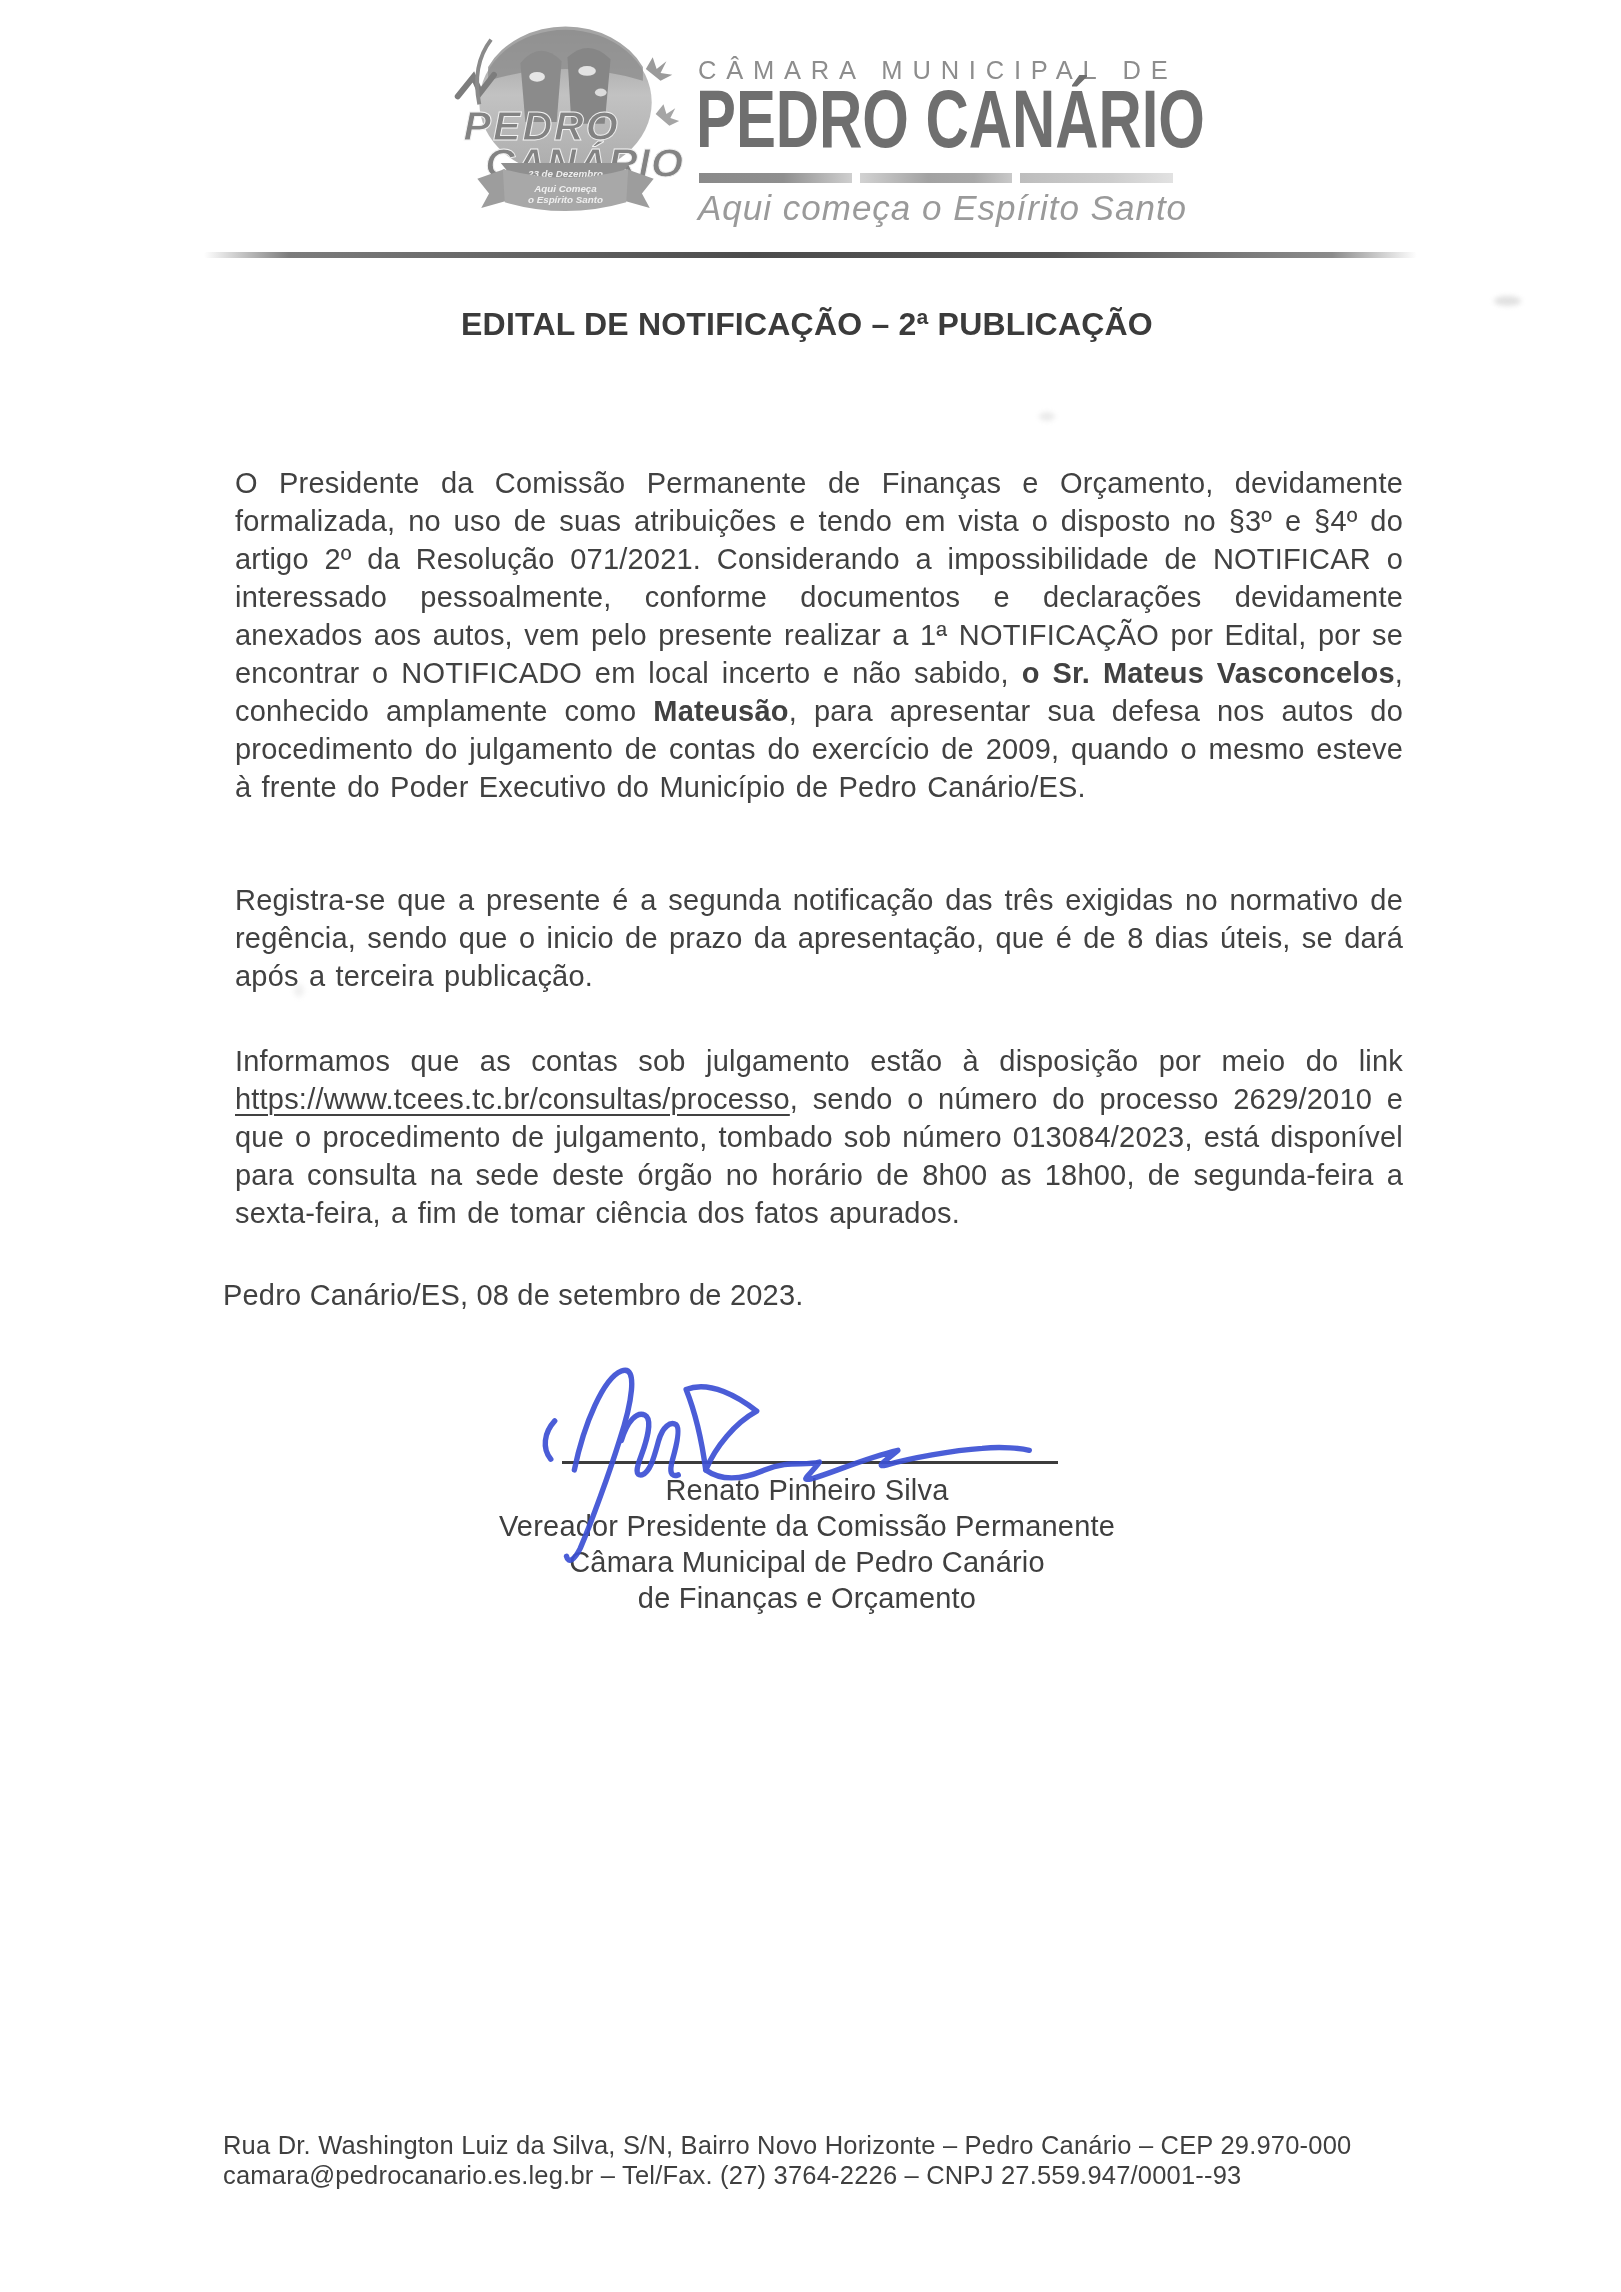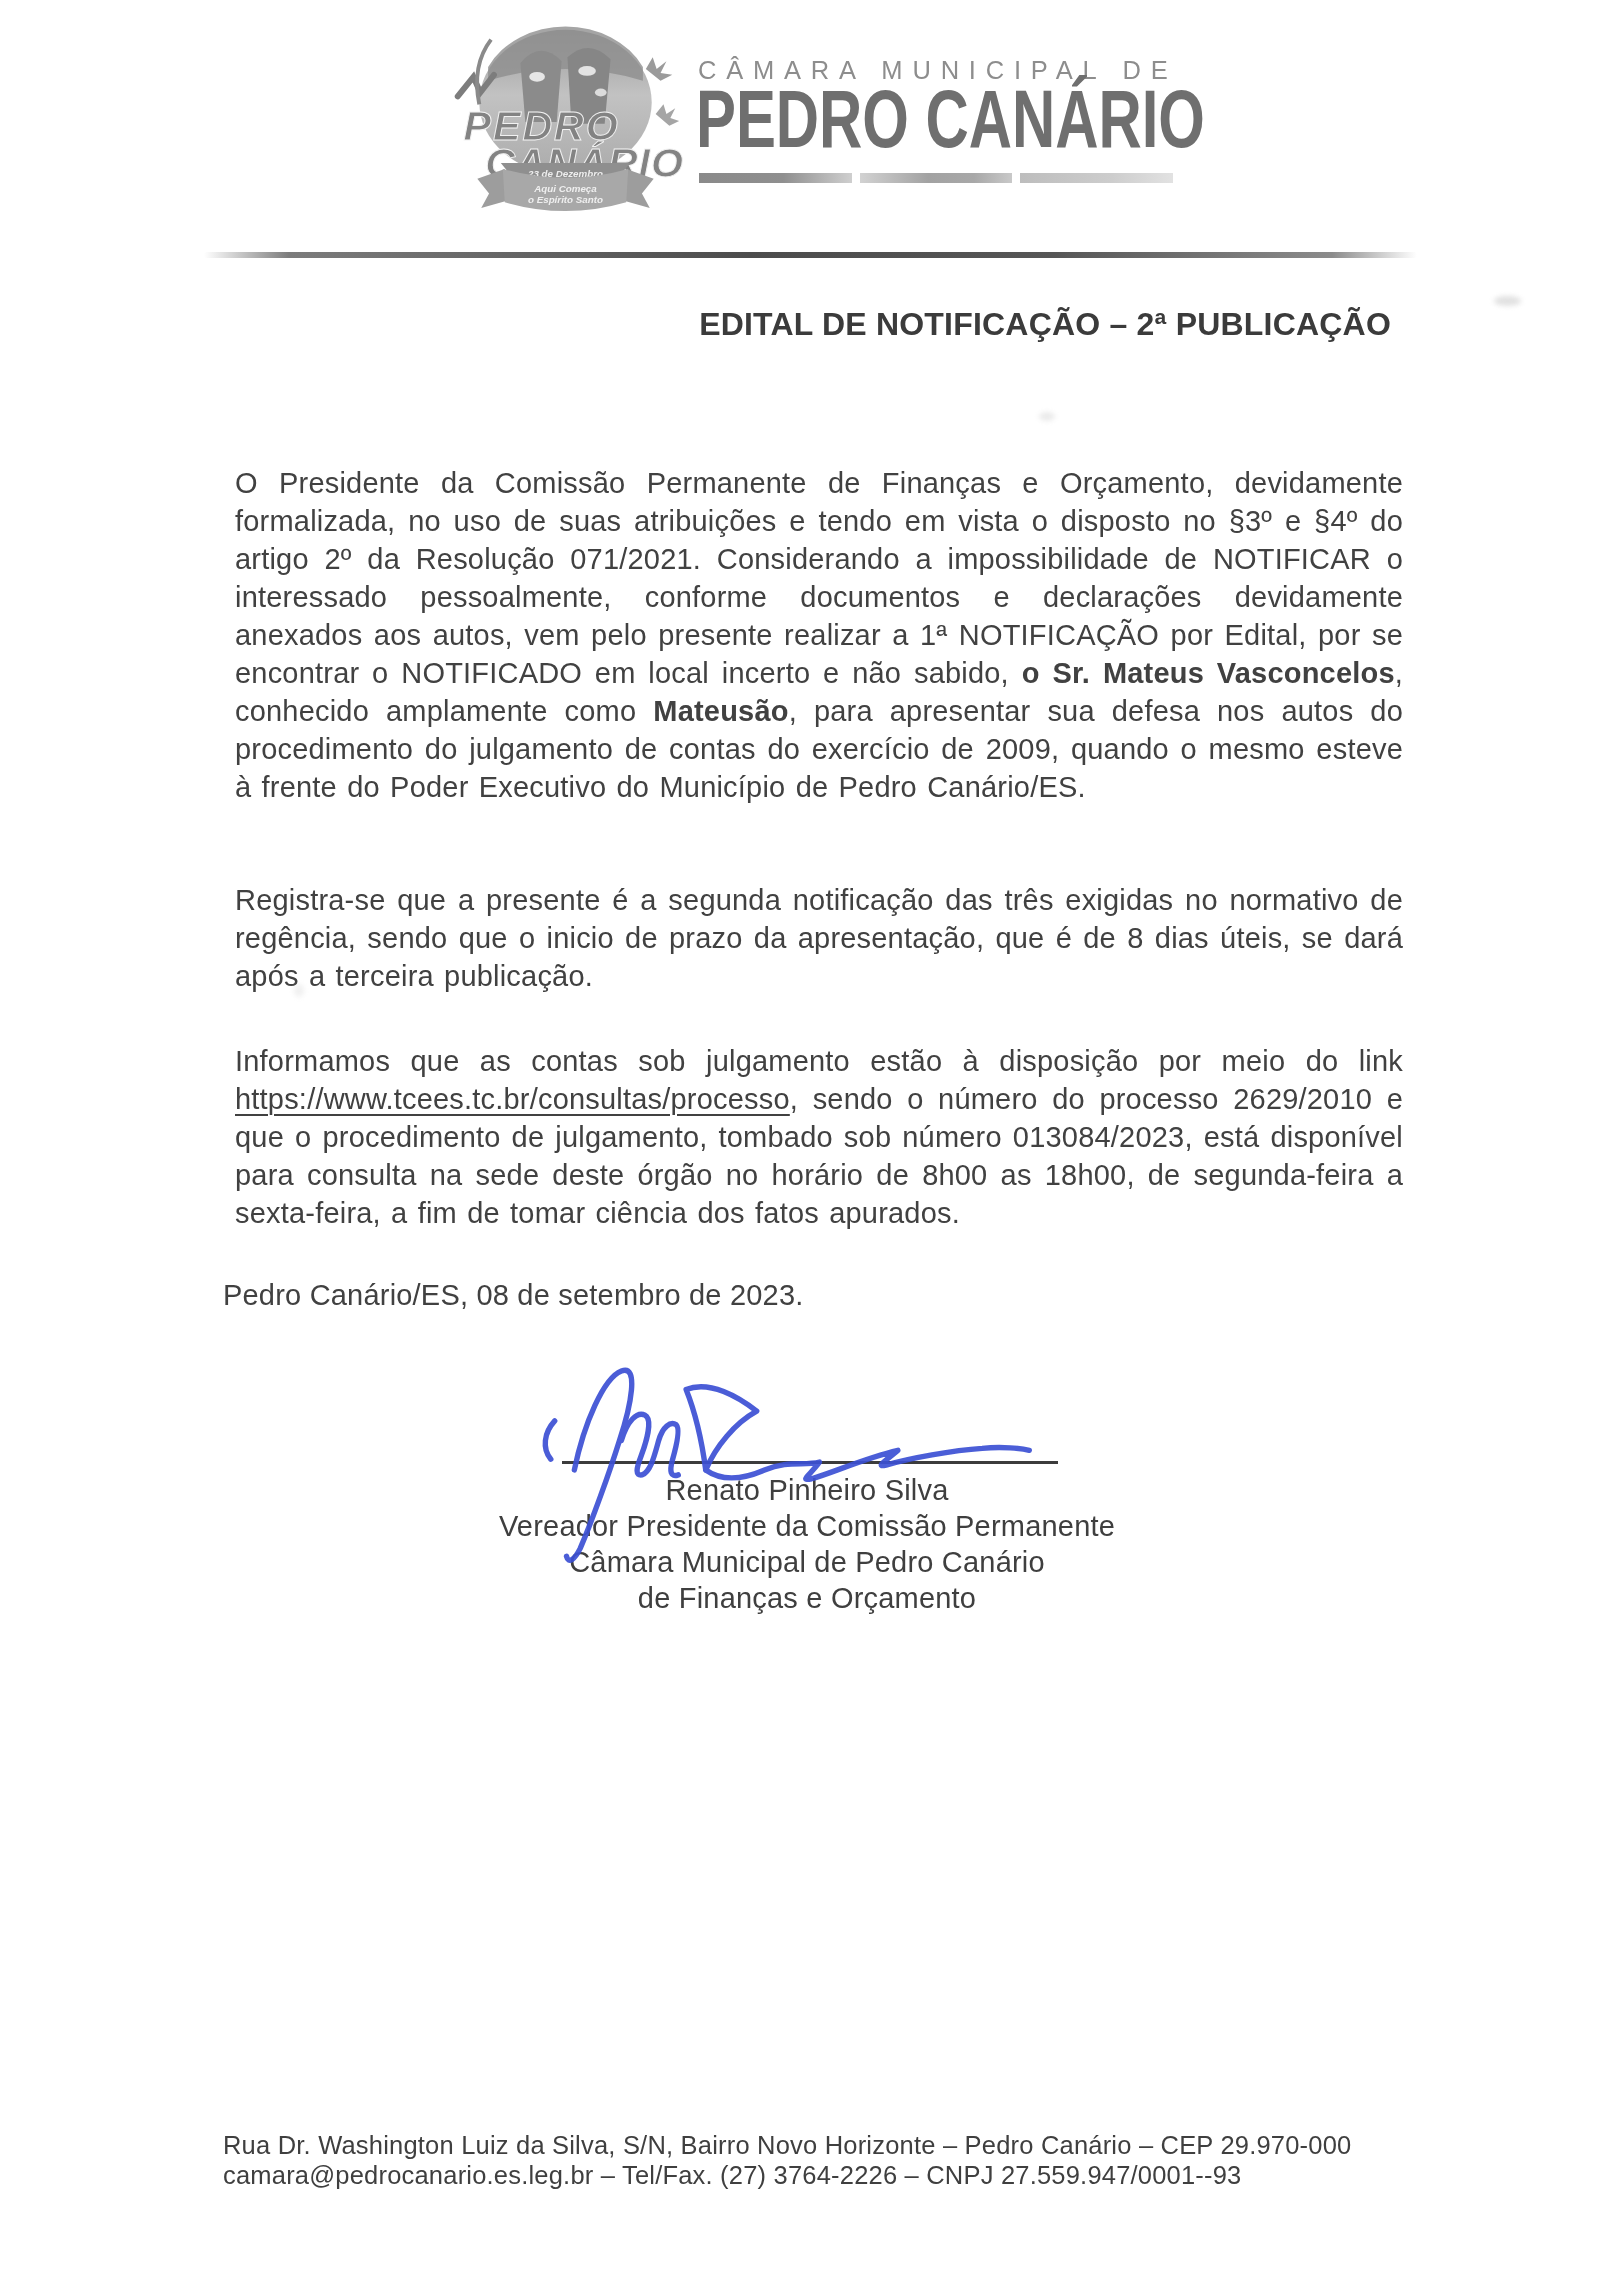--- a/index.html
+++ b/index.html
@@ -39,21 +39,21 @@
     color:#9a9a9a;letter-spacing:1px;white-space:nowrap;
   }
   .header-separator{
     position:absolute;left:204px;top:252px;width:1213px;height:5.9px;
     border-radius:2.9px;
     background:linear-gradient(90deg,rgba(100,100,100,0) 0%,rgba(80,80,80,.75) 7%,#4c4c4c 45%,#565656 70%,rgba(90,90,90,.7) 93%,rgba(110,110,110,0) 100%);
   }
   
   .doc-title{
     position:absolute;left:223px;top:304px;width:1168px;
-    text-align:right;font-size:32px;font-weight:700;line-height:41px;
+    text-align:center;font-size:32px;font-weight:700;line-height:41px;
     color:#3b3b3b;letter-spacing:0.2px;
   }
   .para{
     position:absolute;left:223px;width:1168px;
     font-size:29px;line-height:38px;
     text-align:justify;color:#414141;
     letter-spacing:0.2px;word-spacing:2px;
     margin:12px;
   }
   .p1{top:452px;}
@@ -129,20 +129,21 @@
 
   <div class="org-prefix">CÂMARA MUNICIPAL DE</div>
   <div class="org-name">
     <span class="squeeze">PEDRO CANÁRIO</span>
   </div>
   <div class="brand-underline">
     <div class="seg seg1"></div>
     <div class="seg seg2"></div>
     <div class="seg seg3"></div>
   </div>
+  <div class="tagline">Aqui começa o Espírito Santo</div>
 
   <div class="header-separator"></div>
 
   <div class="doc-title">EDITAL DE NOTIFICAÇÃO – 2ª PUBLICAÇÃO</div>
 
   <p class="para p1"><span>O Presidente da Comissão Permanente de Finanças e Orçamento, devidamente formalizada, no uso de suas atribuições e tendo em vista o disposto no §3º e §4º do artigo 2º da Resolução 071/2021. Considerando a impossibilidade de NOTIFICAR o interessado pessoalmente, conforme documentos e declarações devidamente anexados aos autos, vem pelo presente realizar a 1ª NOTIFICAÇÃO por Edital, por se encontrar o NOTIFICADO em local incerto e não sabido, </span><span class="b">o Sr. Mateus Vasconcelos</span><span>, conhecido amplamente como </span><span class="b">Mateusão</span><span>, para apresentar sua defesa nos autos do procedimento do julgamento de contas do exercício de 2009, quando o mesmo esteve à frente do Poder Executivo do Município de Pedro Canário/ES.</span></p>
 
   <p class="para p2">Registra-se que a presente é a segunda notificação das três exigidas no normativo de regência, sendo que o inicio de prazo da apresentação, que é de 8 dias úteis, se dará após a terceira publicação.</p>
 
   <p class="para p3"><span>Informamos que as contas sob julgamento estão à disposição por meio do link </span><span class="u">https://www.tcees.tc.br/consultas/processo</span><span>, sendo o número do processo 2629/2010 e que o procedimento de julgamento, tombado sob número 013084/2023, está disponível para consulta na sede deste órgão no horário de 8h00 as 18h00, de segunda-feira a sexta-feira, a fim de tomar ciência dos fatos apurados.</span></p>

